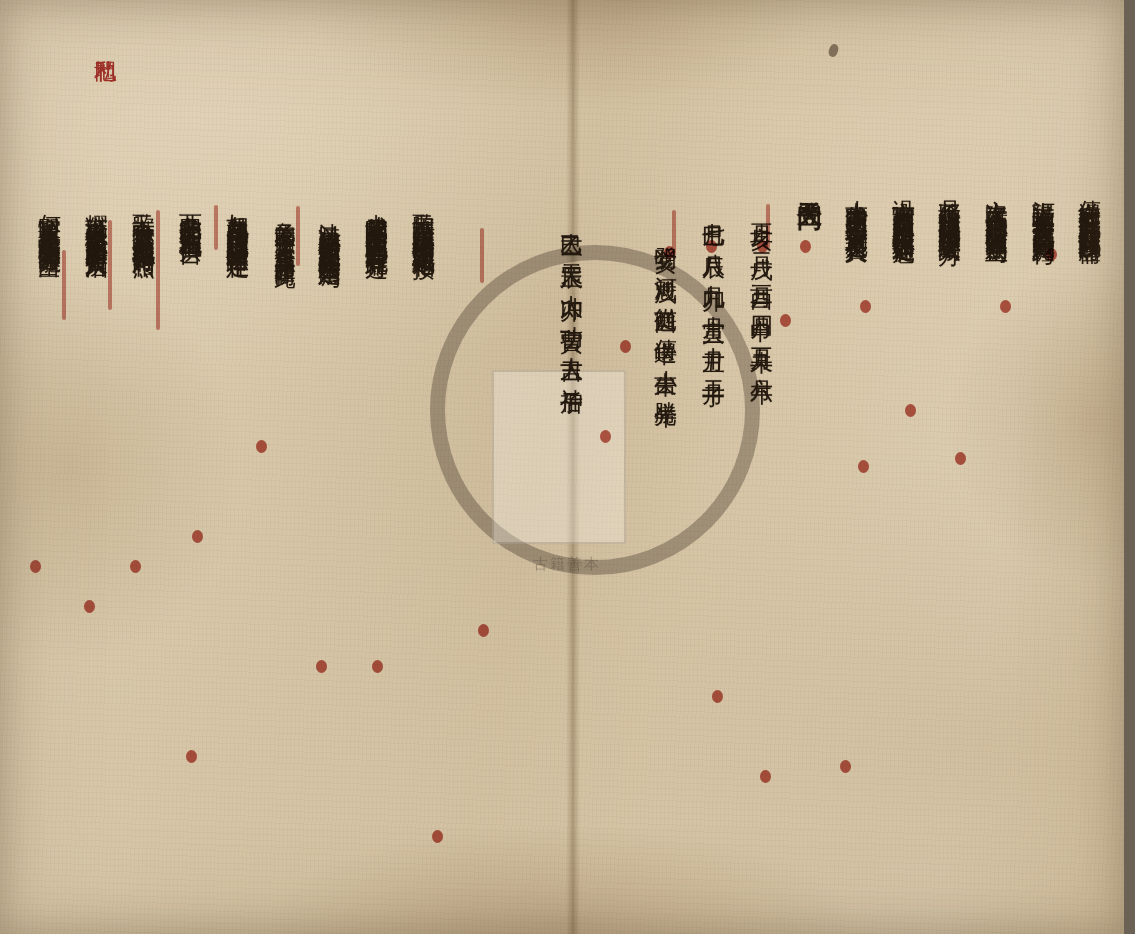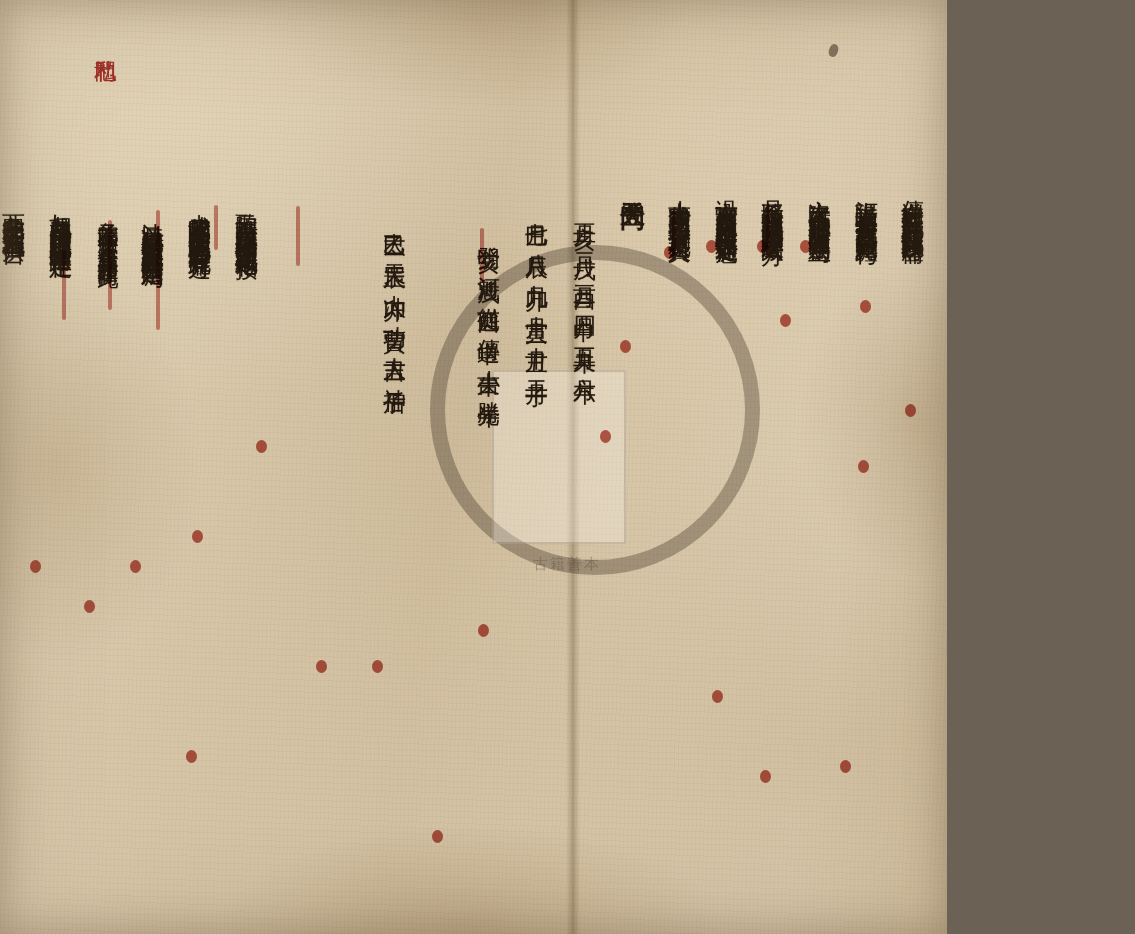--- a/index.html
+++ b/index.html
@@ -2,21 +2,21 @@
 <html><head>
 <meta charset="utf-8">
 <style>
   html, body {
     margin: 0;
     padding: 0;
     background: #6b6255;
   }
   #page {
     position: relative;
-    width: 947px;
+    width: 1124px;
     height: 934px;
     overflow: hidden;
     font-family: "DejaVu Sans", sans-serif;
     background: #fef9c3;
   }
   
   .paper-base {
     position: absolute;
     inset: 0;
     background:

